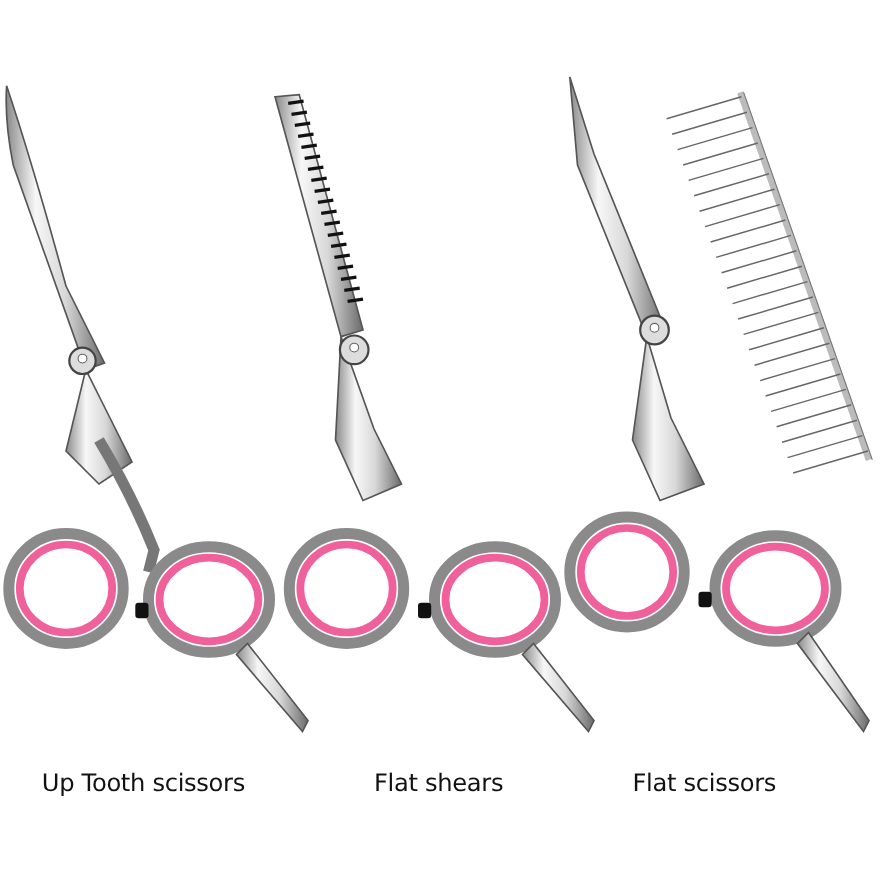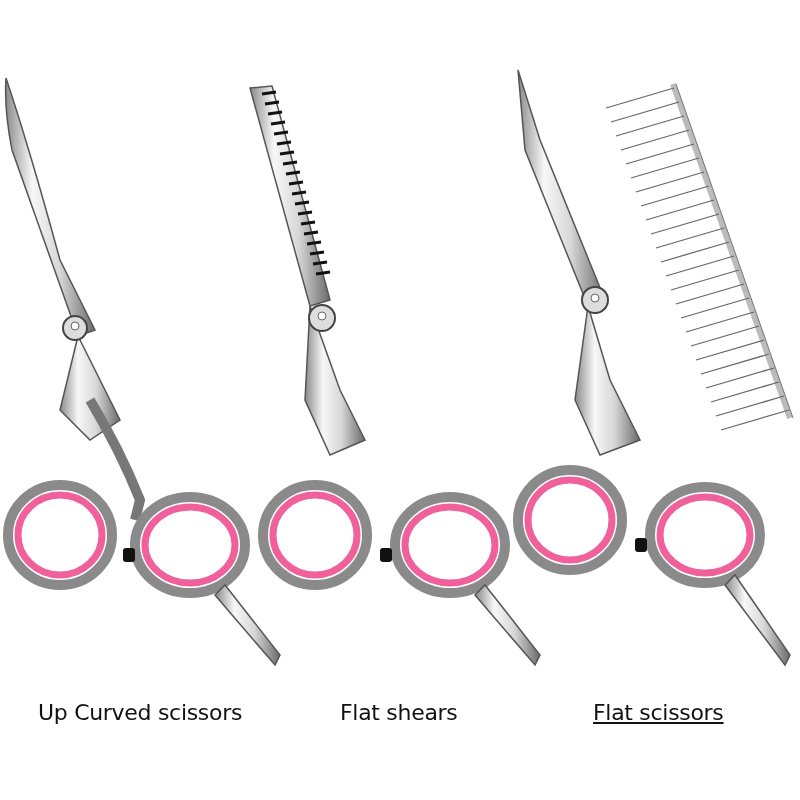--- a/index.html
+++ b/index.html
@@ -111,16 +111,16 @@
         <line x1="696" y1="360" x2="764" y2="340"></line>
         <line x1="701" y1="374" x2="769" y2="354"></line>
         <line x1="706" y1="388" x2="774" y2="368"></line>
         <line x1="711" y1="402" x2="779" y2="382"></line>
         <line x1="716" y1="416" x2="784" y2="396"></line>
         <line x1="721" y1="430" x2="789" y2="410"></line>
       </g>
     </g>
   </svg>
 
-  <div class="label" style="left:38px;">Up Curved scissors</div>
+  <div class="label" style="left:38px;">Up Tooth scissors</div>
   <div class="label" style="left:340px;">Flat shears</div>
-  <div class="label" style="left:593px;text-decoration:underline;">Flat scissors</div>
+  <div class="label" style="left:575px;">Flat scissors</div>
 </div>
 
 </body></html>

